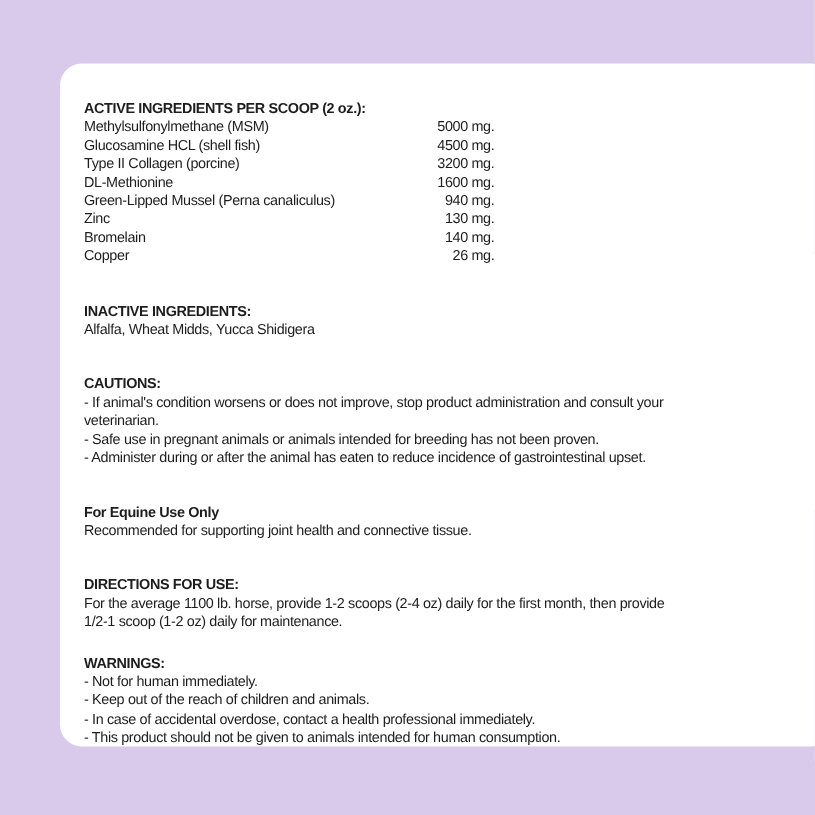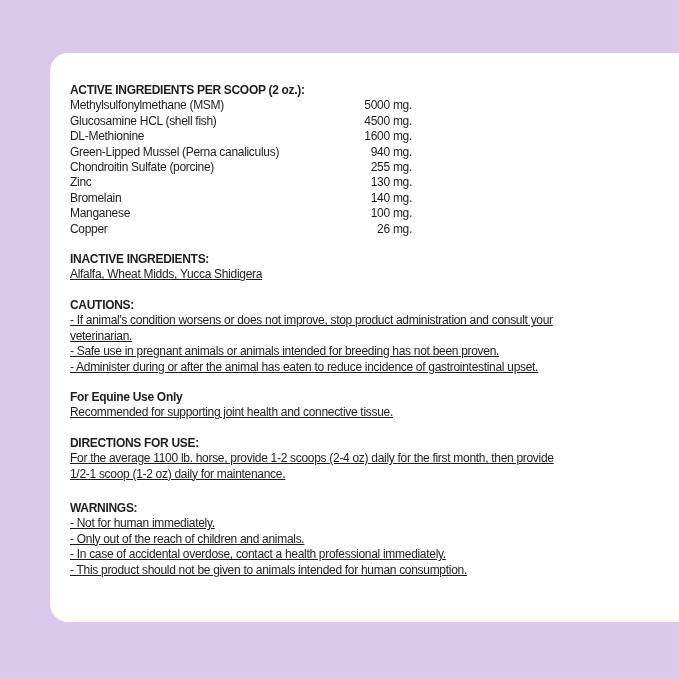--- a/index.html
+++ b/index.html
@@ -28,75 +28,70 @@
     padding: 30px 20px 0 20px;
     color: #1d1d1d;
     font-size: 12px;
     line-height: 15.4px;
     letter-spacing: -0.3px;
   }
   .heading {
     font-weight: bold;
   }
   .section {
-    margin-top: 15px;
+    margin-top: 30px;
   }
   .ing-row {
     display: flex;
     justify-content: space-between;
     width: 342px;
   }
   .ing-amount {
     text-align: left;
     white-space: nowrap;
   }
   .line {
     white-space: nowrap;
-    text-decoration: underline;
   }
 </style>
 </head>
 <body>
 
 <div class="card">
   <div class="content">
 
     <div class="section" style="margin-top:0">
       <div class="heading">ACTIVE INGREDIENTS PER SCOOP (2 oz.):</div>
       <div class="ing-row">
         <span>Methylsulfonylmethane (MSM)</span>
         <span class="ing-amount">5000 mg.</span>
       </div>
       <div class="ing-row">
         <span>Glucosamine HCL (shell fish)</span>
         <span class="ing-amount">4500 mg.</span>
       </div>
       <div class="ing-row">
+        <span>Type II Collagen (porcine)</span>
+        <span class="ing-amount">3200 mg.</span>
+      </div>
+      <div class="ing-row">
         <span>DL-Methionine</span>
         <span class="ing-amount">1600 mg.</span>
       </div>
       <div class="ing-row">
         <span>Green-Lipped Mussel (Perna canaliculus)</span>
         <span class="ing-amount">940 mg.</span>
       </div>
       <div class="ing-row">
-        <span>Chondroitin Sulfate (porcine)</span>
-        <span class="ing-amount">255 mg.</span>
-      </div>
-      <div class="ing-row">
         <span>Zinc</span>
         <span class="ing-amount">130 mg.</span>
       </div>
       <div class="ing-row">
         <span>Bromelain</span>
         <span class="ing-amount">140 mg.</span>
-      </div>
-      <div class="ing-row">
-        <span>Manganese</span>
-        <span class="ing-amount">100 mg.</span>
       </div>
       <div class="ing-row">
         <span>Copper</span>
         <span class="ing-amount">26 mg.</span>
       </div>
     </div>
 
     <div class="section">
       <div class="heading">INACTIVE INGREDIENTS:</div>
       <div class="line">Alfalfa, Wheat Midds, Yucca Shidigera</div>
@@ -117,19 +112,19 @@
 
     <div class="section">
       <div class="heading">DIRECTIONS FOR USE:</div>
       <div class="line">For the average 1100 lb. horse, provide 1-2 scoops (2-4 oz) daily for the first month, then provide</div>
       <div class="line">1/2-1 scoop (1-2 oz) daily for maintenance.</div>
     </div>
 
     <div class="section" style="margin-top:19px">
       <div class="heading">WARNINGS:</div>
       <div class="line">- Not for human immediately.</div>
-      <div class="line">- Only out of the reach of children and animals.</div>
+      <div class="line">- Keep out of the reach of children and animals.</div>
       <div class="line">- In case of accidental overdose, contact a health professional immediately.</div>
       <div class="line">- This product should not be given to animals intended for human consumption.</div>
     </div>
 
   </div>
 </div>
 
 </body></html>

